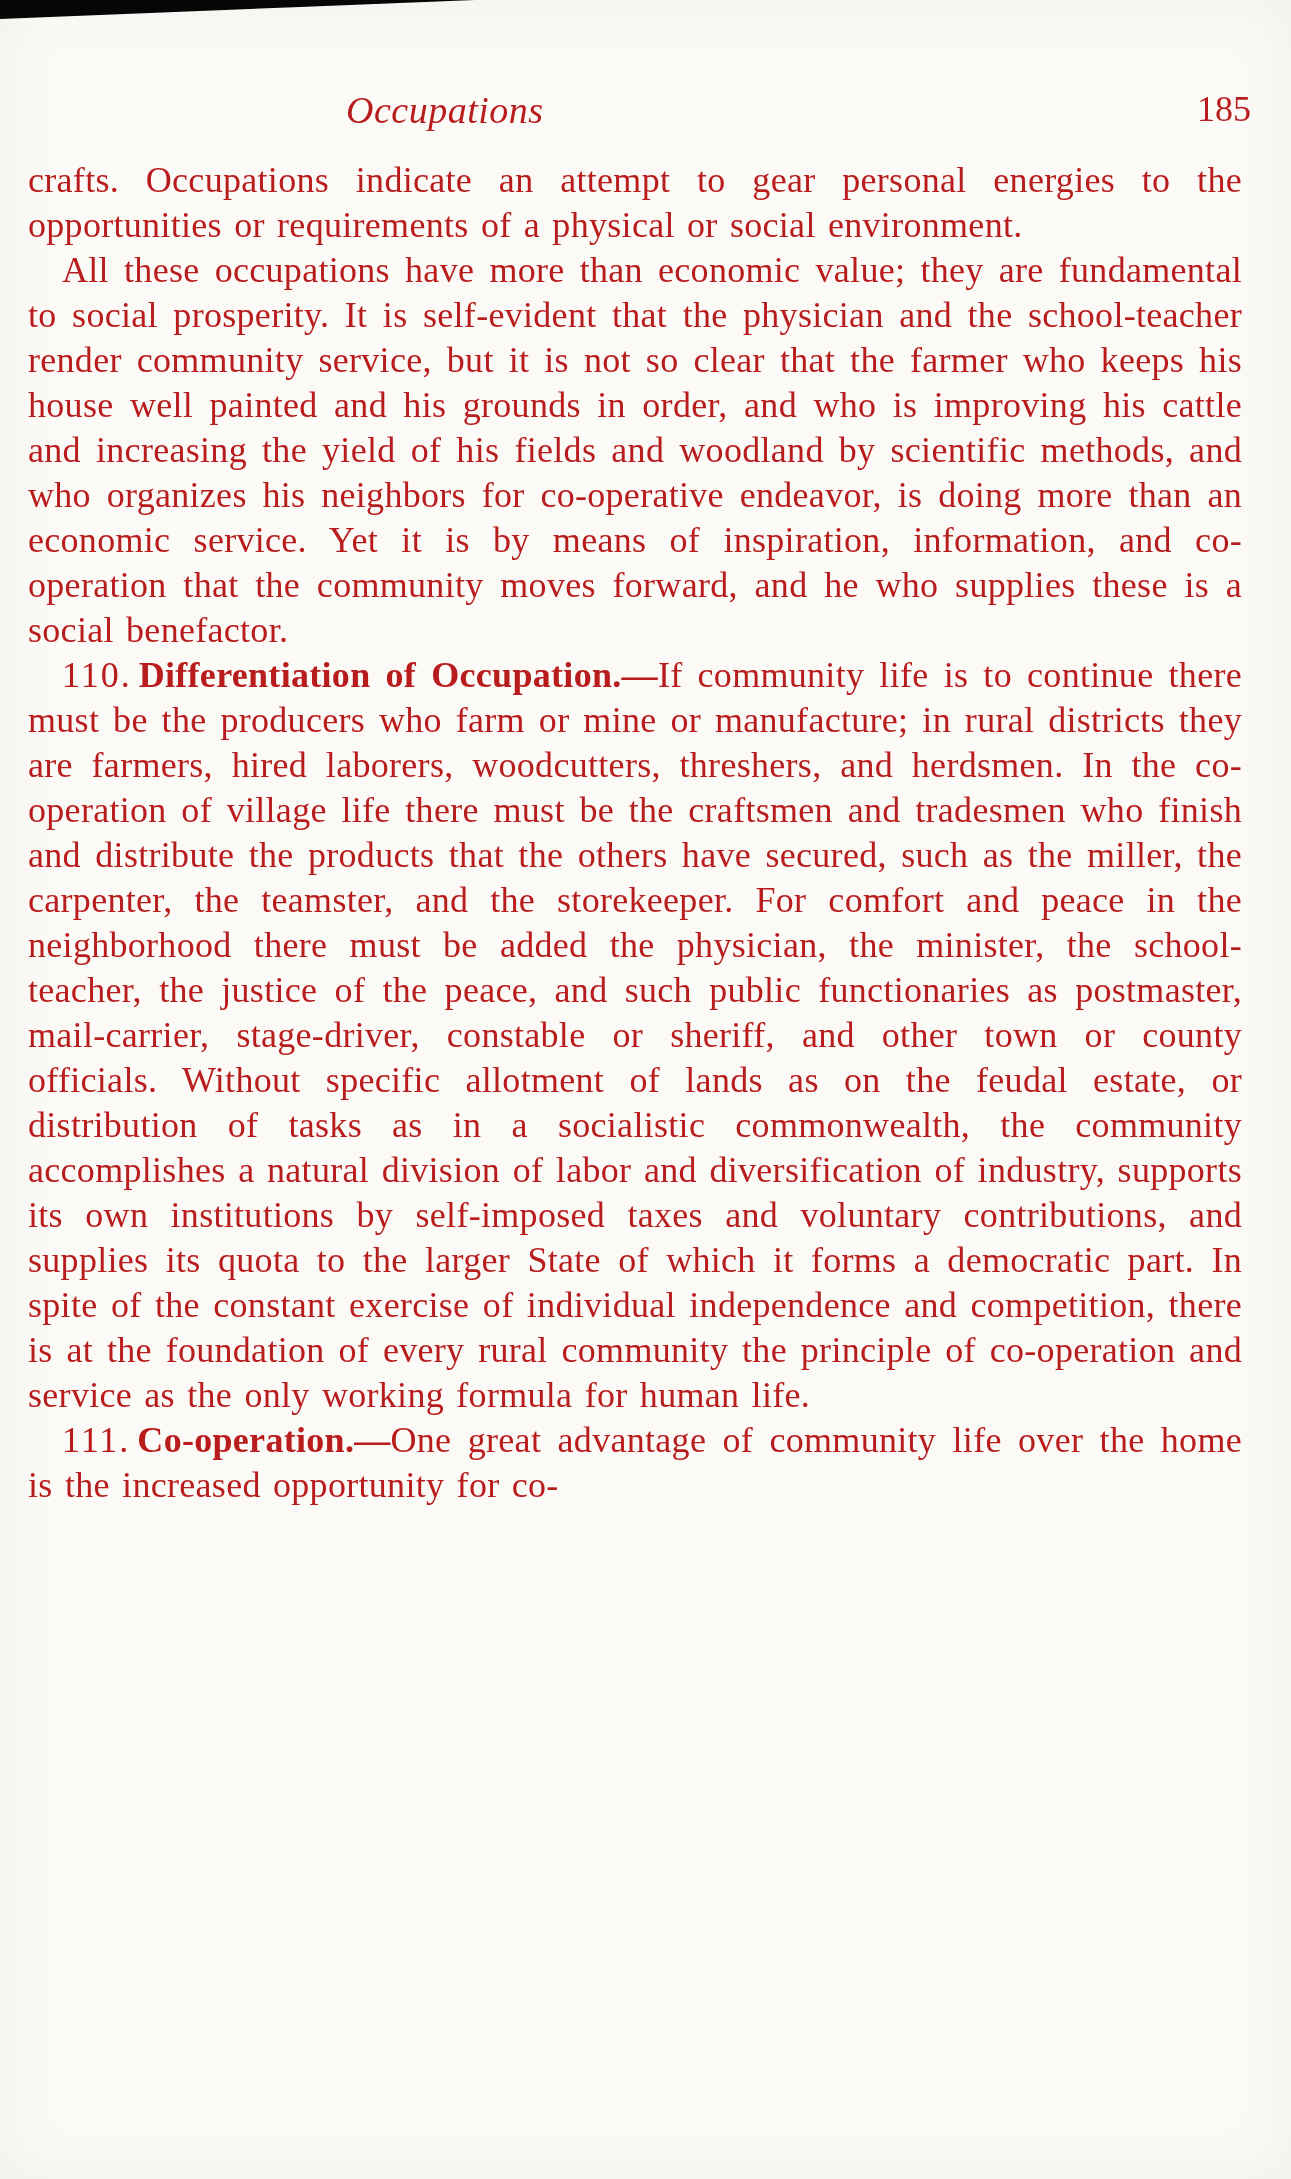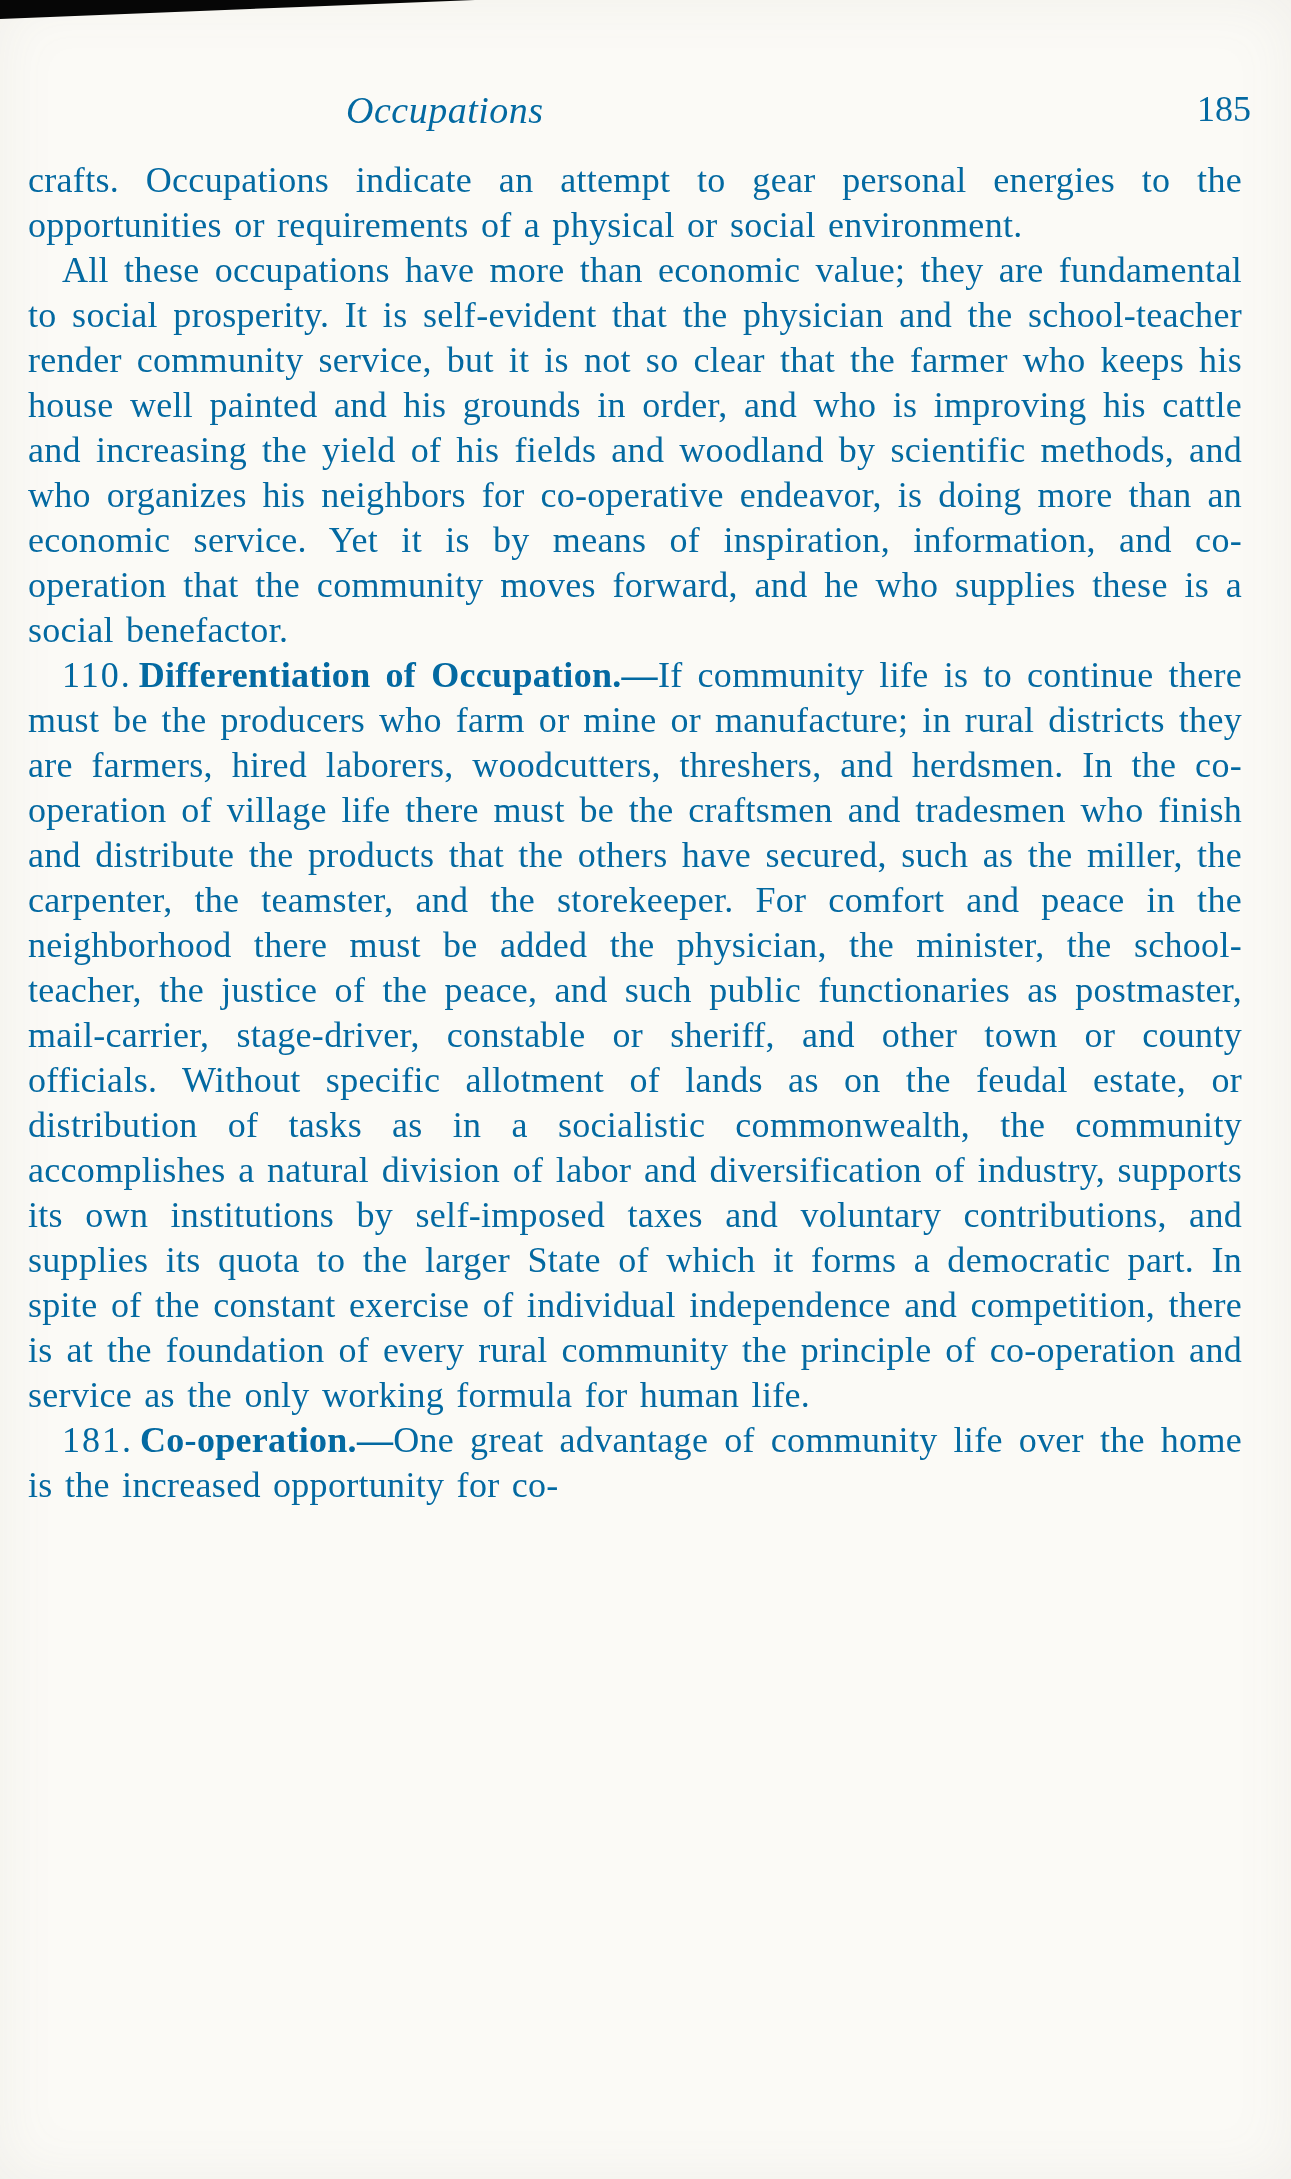--- a/index.html
+++ b/index.html
@@ -7,21 +7,21 @@
     padding: 0;
     background: #e8e6e1;
   }
   .page {
     position: relative;
     width: 1291px;
     height: 2179px;
     margin: 0 auto;
     background: #fbfaf6;
     font-family: "Liberation Serif", "DejaVu Serif", serif;
-    color: #0369a1;
+    color: #b91c1c;
     overflow: hidden;
     box-shadow: inset 0 0 60px rgba(120,115,100,0.08);
   }
   
   .scan-artifact {
     position: absolute;
     top: 0;
     left: 0;
     width: 475px;
     height: 20px;
@@ -95,18 +95,18 @@
 
     <p class="indent">
       <span>All these occupations have more than economic value; they are fundamental to social prosperity.  It is self-evident that the physician and the school-teacher render community service, but it is not so clear that the farmer who keeps his house well painted and his grounds in order, and who is improving his cattle and increasing the yield of his fields and woodland by scientific methods, and who organizes his neighbors for co-operative endeavor, is doing more than an economic service.  Yet it is by means of inspiration, information, and co-operation that the community moves forward, and he who supplies these is a social benefactor.</span>
     </p>
 
     <p class="indent">
       <span class="section-number">110.</span><span class="section-heading">Differentiation of Occupation.—</span><span>If community life is to continue there must be the producers who farm or mine or manufacture; in rural districts they are farmers, hired laborers, woodcutters, threshers, and herdsmen.  In the co-operation of village life there must be the craftsmen and tradesmen who finish and distribute the products that the others have secured, such as the miller, the carpenter, the teamster, and the storekeeper.  For comfort and peace in the neighborhood there must be added the physician, the minister, the school-teacher, the justice of the peace, and such public functionaries as postmaster, mail-carrier, stage-driver, constable or sheriff, and other town or county officials.  Without specific allotment of lands as on the feudal estate, or distribution of tasks as in a socialistic commonwealth, the community accomplishes a natural division of labor and diversification of industry, supports its own institutions by self-imposed taxes and voluntary contributions, and supplies its quota to the larger State of which it forms a democratic part.  In spite of the constant exercise of individual independence and competition, there is at the foundation of every rural community the principle of co-operation and service as the only working formula for human life.</span>
     </p>
 
     <p class="indent">
-      <span class="section-number">181.</span><span class="section-heading">Co-operation.—</span><span>One great advantage of community life over the home is the increased opportunity for co-</span>
+      <span class="section-number">111.</span><span class="section-heading">Co-operation.—</span><span>One great advantage of community life over the home is the increased opportunity for co-</span>
     </p>
 
   </div>
 
 </div>
 
 </body></html>

